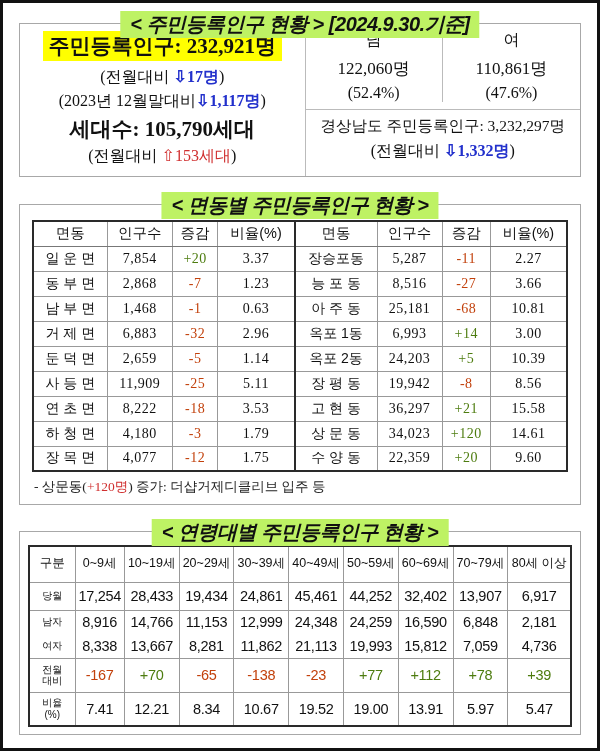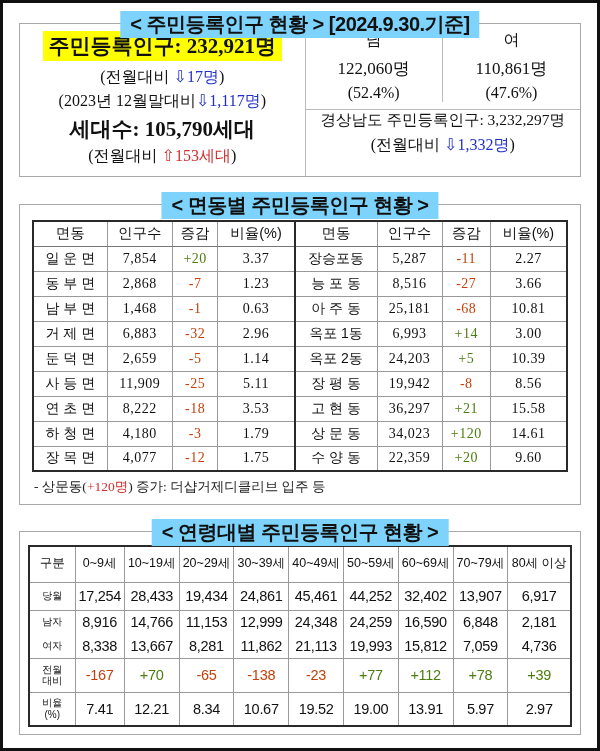--- a/index.html
+++ b/index.html
@@ -7,24 +7,24 @@
   .page {
     width:600px; height:751px; margin:0 auto; background:#fff;
     border:3px solid #111; padding:8px 16px 6px;
     font-family:"Liberation Sans", sans-serif; color:#111;
     overflow:hidden; position:relative;
   }
   
   .box { border:1px solid #a8a8a8; position:relative; }
   .box-title {
     position:absolute; top:-13px; left:50%; transform:translateX(-50%);
-    background:#7dd3fc; padding:0 10px; font-weight:bold; font-size:20px;
-    white-space:nowrap; letter-spacing:-0.5px;
-  }
-  .blue { color:#2230cc; }
+    background:#bef264; padding:0 10px; font-weight:bold; font-size:20px;
+    white-space:nowrap; letter-spacing:-0.5px;font-style:italic;
+  }
+  .blue { color:#2230cc;font-weight:bold; }
   .red  { color:#d02f2f; }
   .pos  { color:#4d7c0f; }
   .neg  { color:#c2410c; }
 
   
   .top-box { margin-top:12px; height:154px; }
   .top-grid { display:flex; height:100%; }
   .top-left { width:51%; border-right:1px solid #bbb; text-align:center; padding-top:5px; }
   .top-right { width:49%; display:flex; flex-direction:column; }
   .pop-highlight {
@@ -32,21 +32,21 @@
     font-family:"Liberation Serif", serif; padding:1px 6px; margin:2px 12px 3px;
   }
   .sub-line { font-size:16px; font-family:"Liberation Serif", serif; margin:3px 0; }
   .hh-line { font-size:21px; font-weight:bold; font-family:"Liberation Serif", serif; margin:3px 0 2px; }
   .gender-row { display:flex; }
   .gender-col { width:50%; text-align:center; padding-top:6px; }
   .gender-col.first { border-right:1px solid #bbb; }
   .gender-label { font-size:16px; margin-bottom:6px; }
   .gender-value { font-size:17px; font-family:"Liberation Serif", serif; margin-bottom:4px; }
   .gender-pct { font-size:16px; font-family:"Liberation Serif", serif; }
-  .province-row { border-top:1px solid #bbb; margin-top:7px; text-align:center; flex:1; }
+  .province-row { border-top:1px solid #bbb; margin-top:7px; text-align:center; padding-top:6px; flex:1; }
   .province-main { font-size:15.5px; font-family:"Liberation Serif", serif; margin-bottom:4px; }
   .province-sub { font-size:16px; font-family:"Liberation Serif", serif; }
 
   
   .mid-box { margin-top:27px; padding:15px 12px 6px; }
   table { border-collapse:collapse; width:100%; }
   .dtable { border:2px solid #2a2a2a; }
   .dtable th, .dtable td {
     border:1px solid #999; text-align:center; height:25px;
     font-size:14px; font-weight:normal; padding:1px 2px;
@@ -295,21 +295,21 @@
         <th class="rl pre">비율
 (%)</th>
         <td>7.41</td>
             <td>12.21</td>
             <td>8.34</td>
             <td>10.67</td>
             <td>19.52</td>
             <td>19.00</td>
             <td>13.91</td>
             <td>5.97</td>
-            <td>2.97</td>
+            <td>5.47</td>
       </tr>
     </tbody>
       </table>
   </div>
 
   <div class="senior-row">
     <span class="senior-note">※ 65세 이상 인구 35,565명(15%)</span>
     <span class="senior-bracket"></span>
   </div>
 

